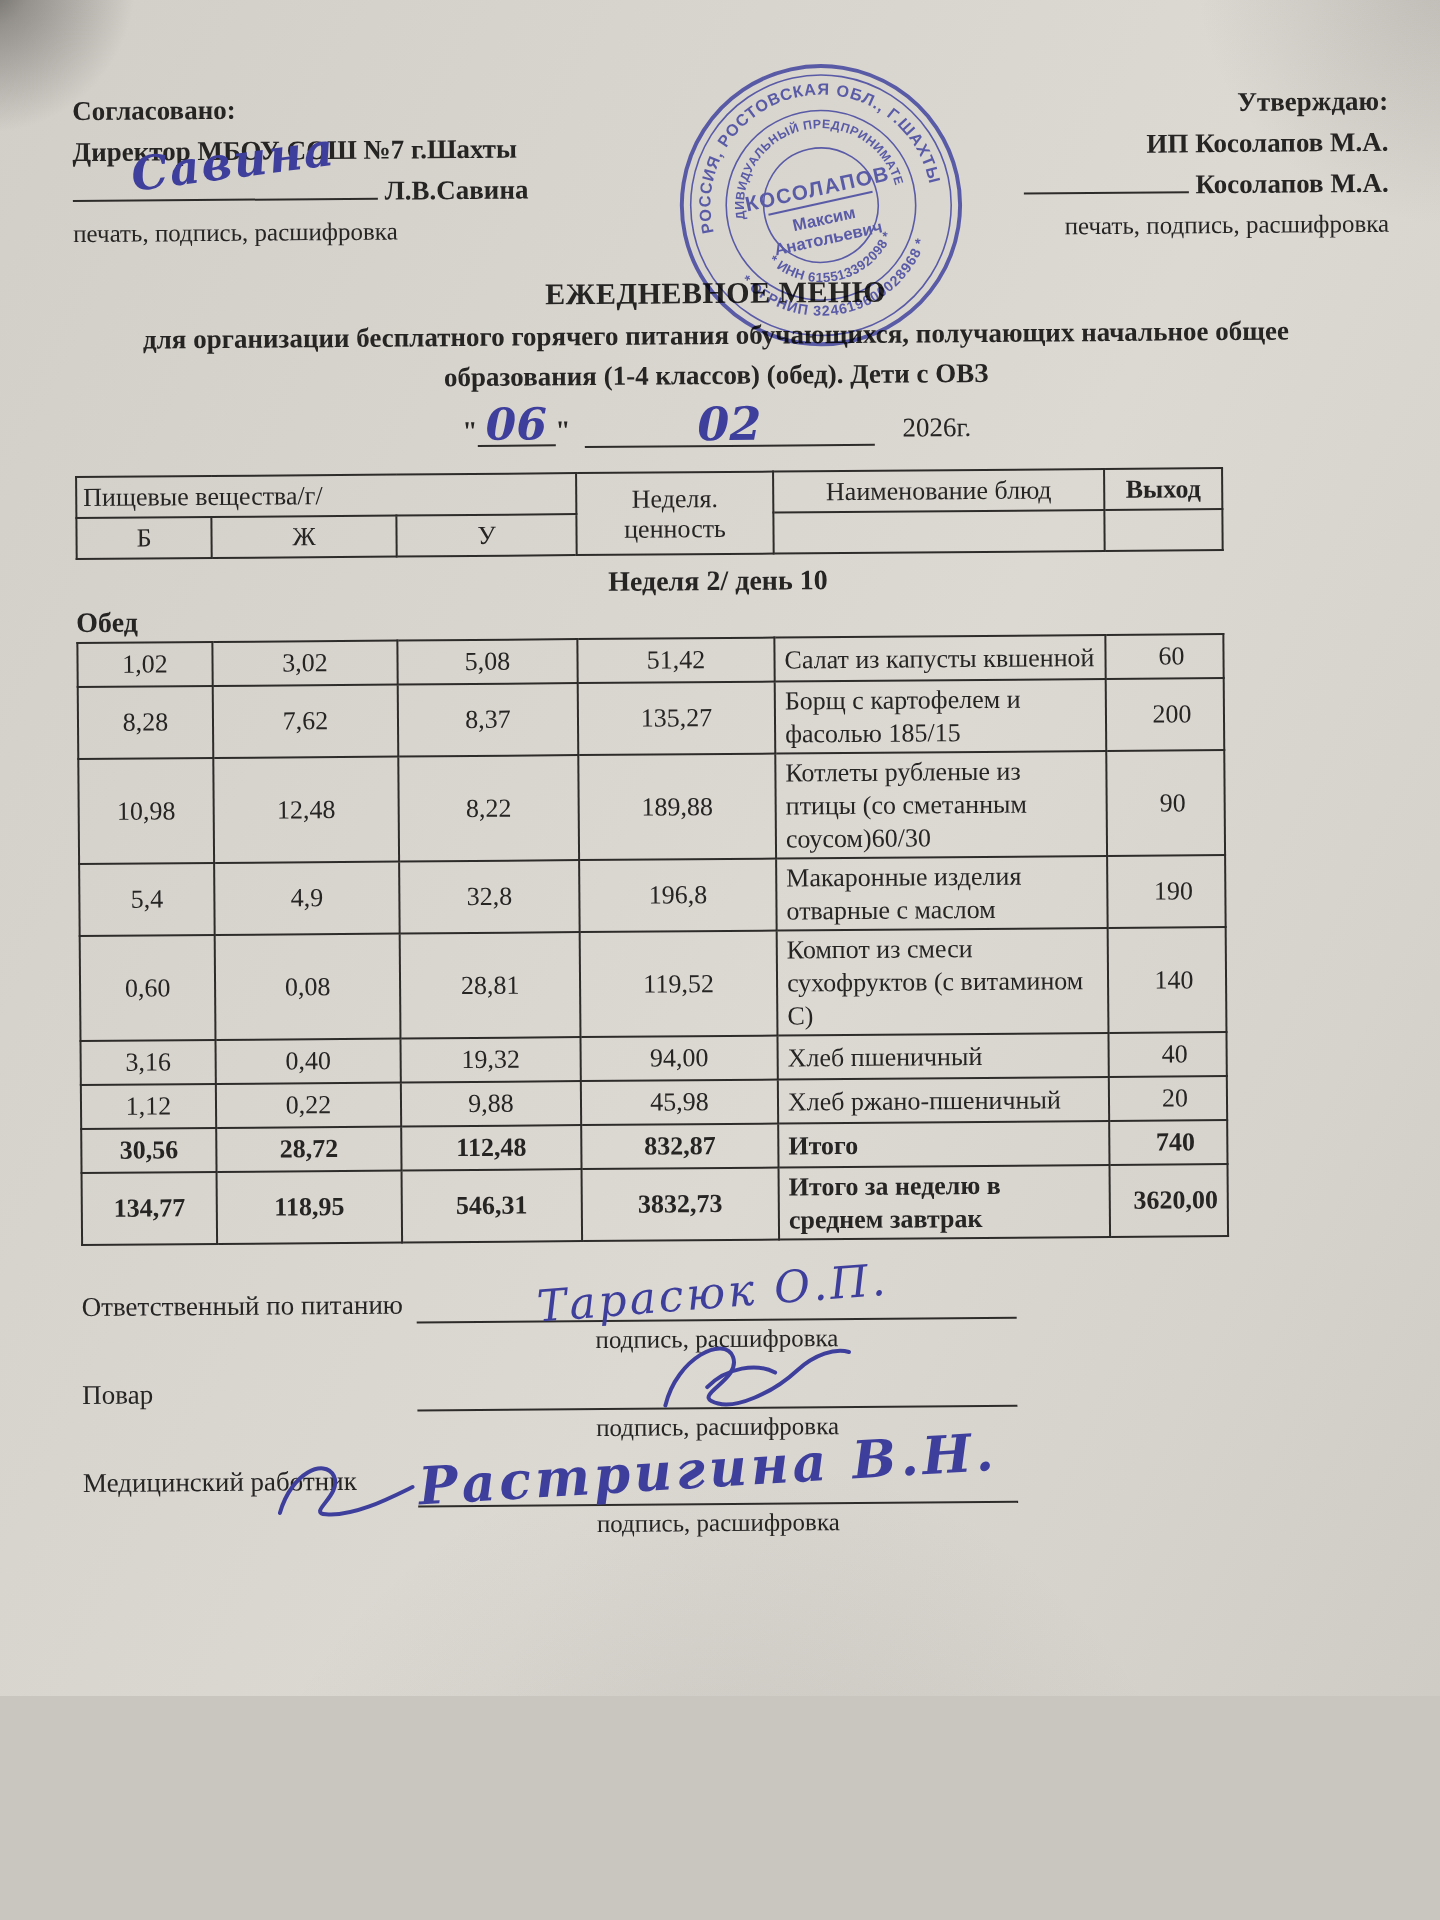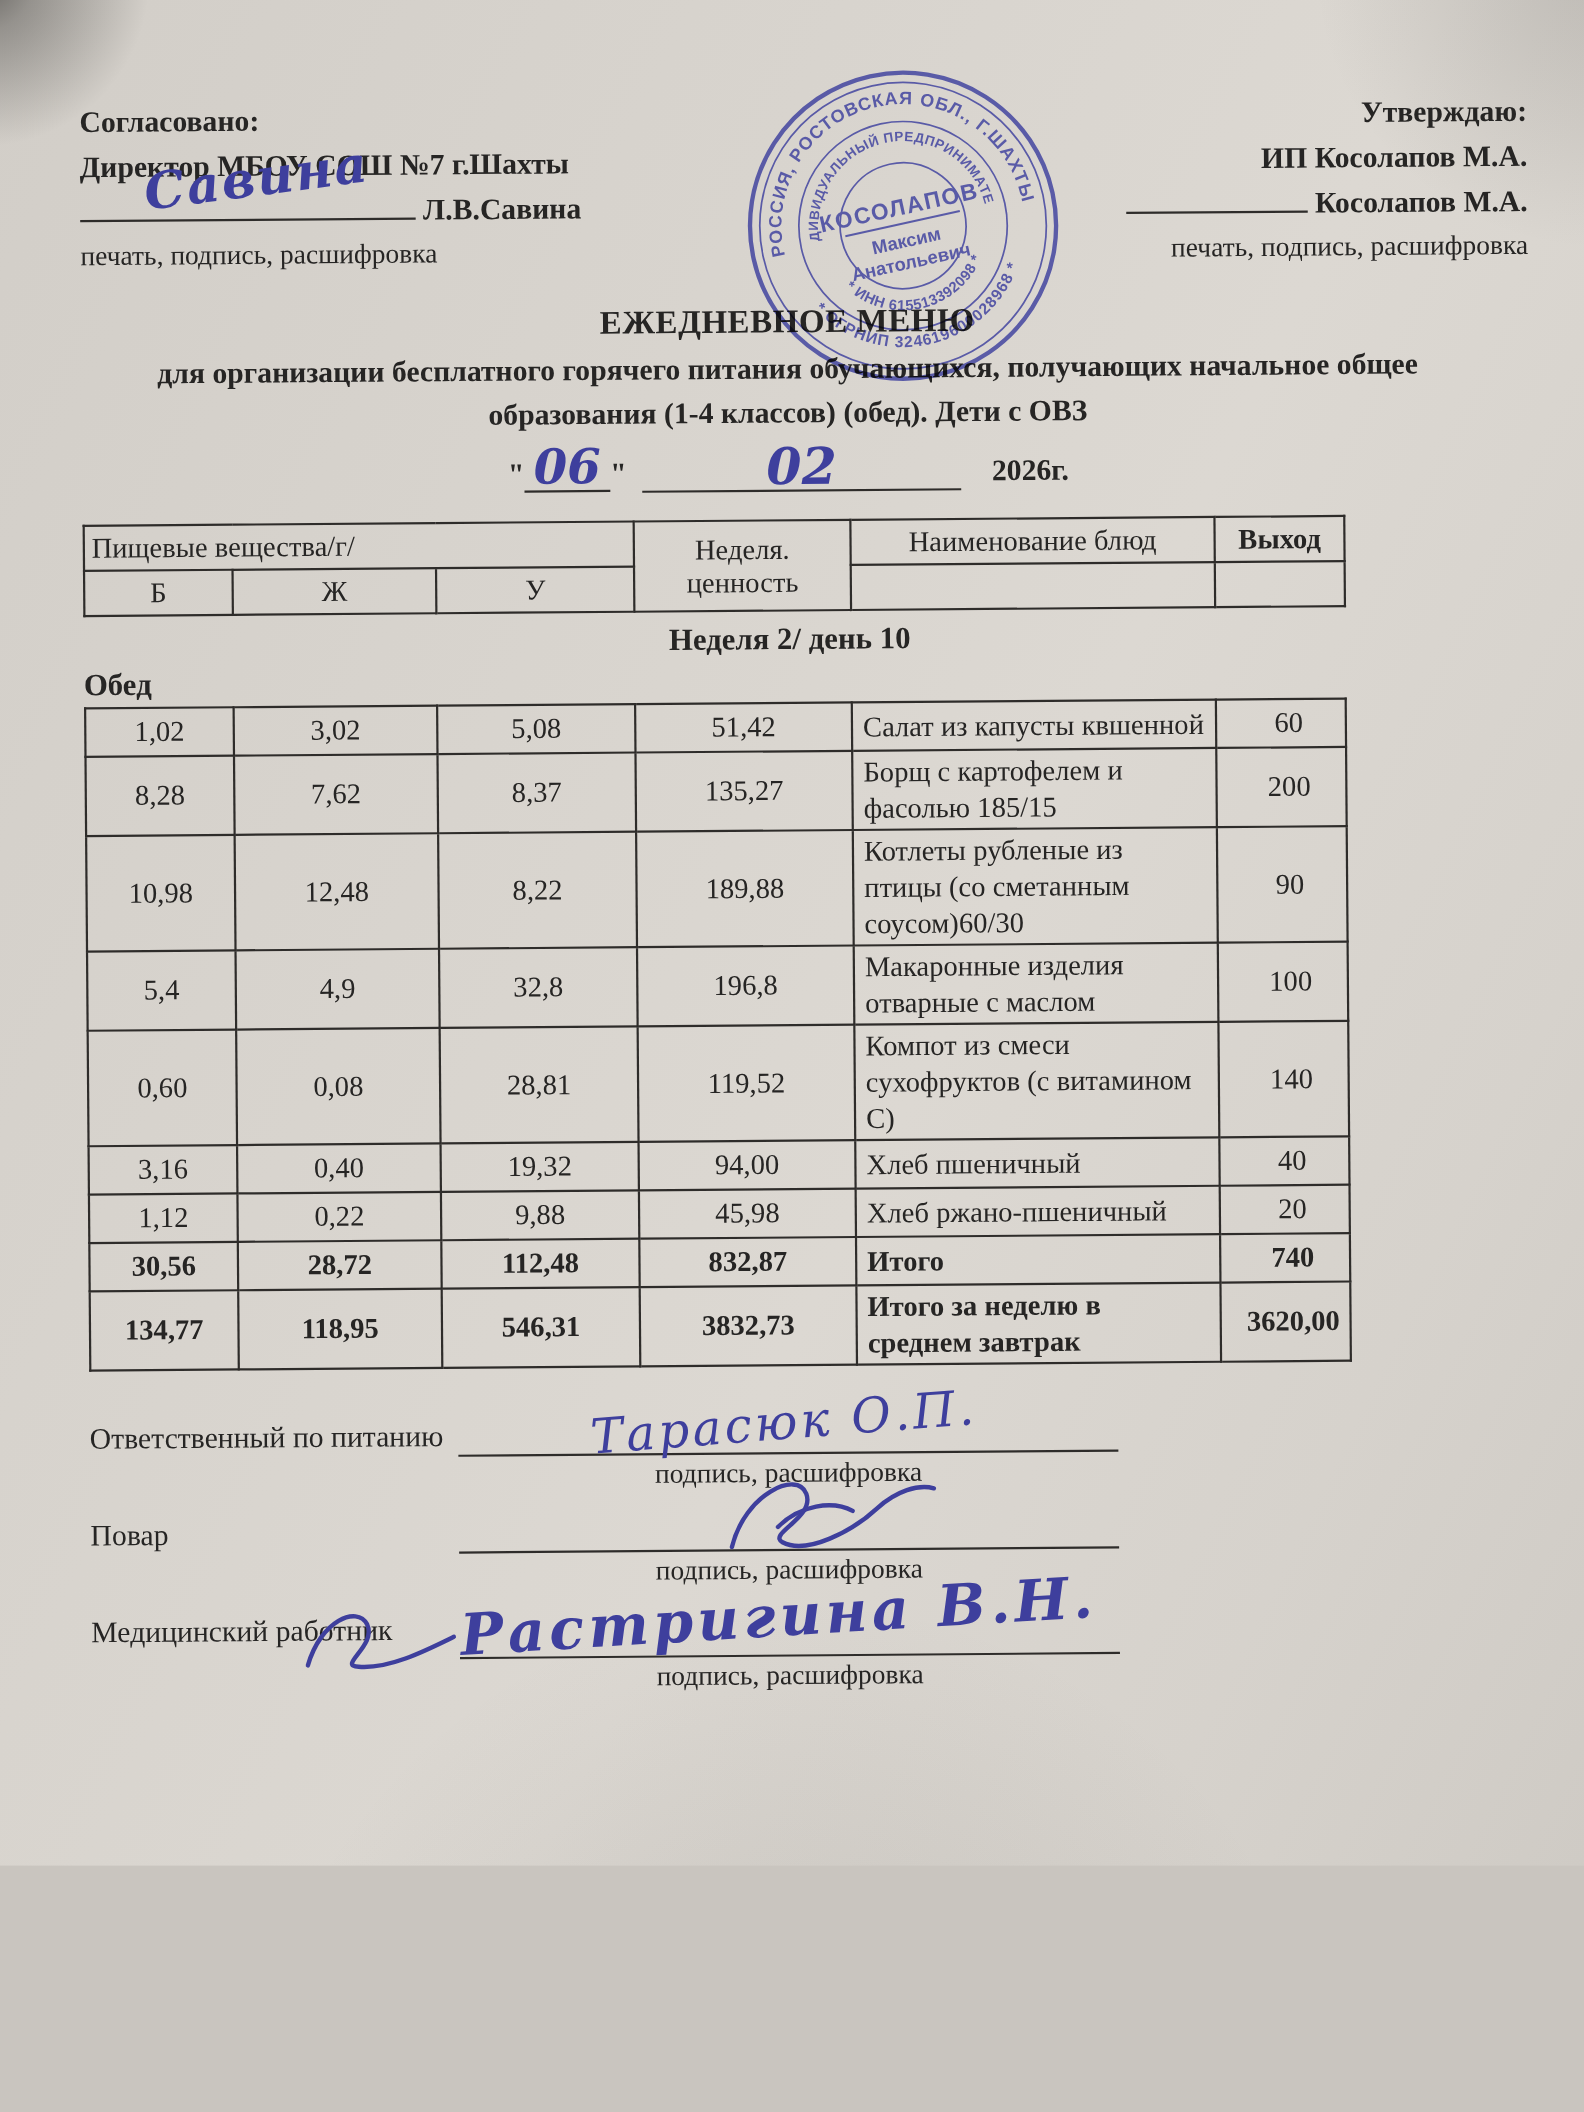--- a/index.html
+++ b/index.html
@@ -39,21 +39,21 @@
   .stamp .ring{stroke:#3d3f9e;fill:none;}
 
   
   .title-block{margin-top:22px;text-align:center;font-weight:bold;}
   .title-main{font-size:30px;line-height:44px;letter-spacing:.5px;}
   .title-sub{font-size:27px;line-height:40px;}
   .date-row{display:flex;justify-content:center;align-items:baseline;margin-top:6px;font-size:27px;}
   .date-quote{font-weight:bold;}
   .date-day{display:inline-block;width:78px;text-align:center;border-bottom:2px solid #2e2c2a;font-size:44px;line-height:40px;}
   .date-month{display:inline-block;width:290px;text-align:center;border-bottom:2px solid #2e2c2a;font-size:46px;line-height:42px;margin-left:14px;transform:translateY(2px);}
-  .date-year{font-weight:bold;margin-left:28px;}
+  .date-year{font-weight:normal;margin-left:28px;}
 
   
   table{border-collapse:collapse;table-layout:fixed;margin-left:78px;width:1146px;font-size:26px;}
   td,th{border:2px solid #2e2c2a;padding:1px 6px;vertical-align:middle;}
   col.c-b{width:135px;}col.c-zh{width:185px;}col.c-u{width:180px;}
   col.c-en{width:197px;}col.c-dish{width:331px;}col.c-out{width:118px;}
   .hdr-table{margin-top:26px;}
   .hdr-table th{font-weight:normal;text-align:center;height:37px;}
   th.nutrients{text-align:left;}
   th.energy{line-height:30px;padding-top:2px;}
@@ -215,21 +215,21 @@
             <td class="num">189,88</td>
             <td class="dish">Котлеты  рубленые из птицы (со сметанным соусом)60/30</td>
             <td class="out">90</td>
           </tr>
           <tr>
             <td class="num">5,4</td>
             <td class="num">4,9</td>
             <td class="num">32,8</td>
             <td class="num">196,8</td>
             <td class="dish">Макаронные изделия отварные с маслом</td>
-            <td class="out">100</td>
+            <td class="out">190</td>
           </tr>
           <tr>
             <td class="num">0,60</td>
             <td class="num">0,08</td>
             <td class="num">28,81</td>
             <td class="num">119,52</td>
             <td class="dish">Компот из смеси сухофруктов (с витамином С)</td>
             <td class="out">140</td>
           </tr>
           <tr>

